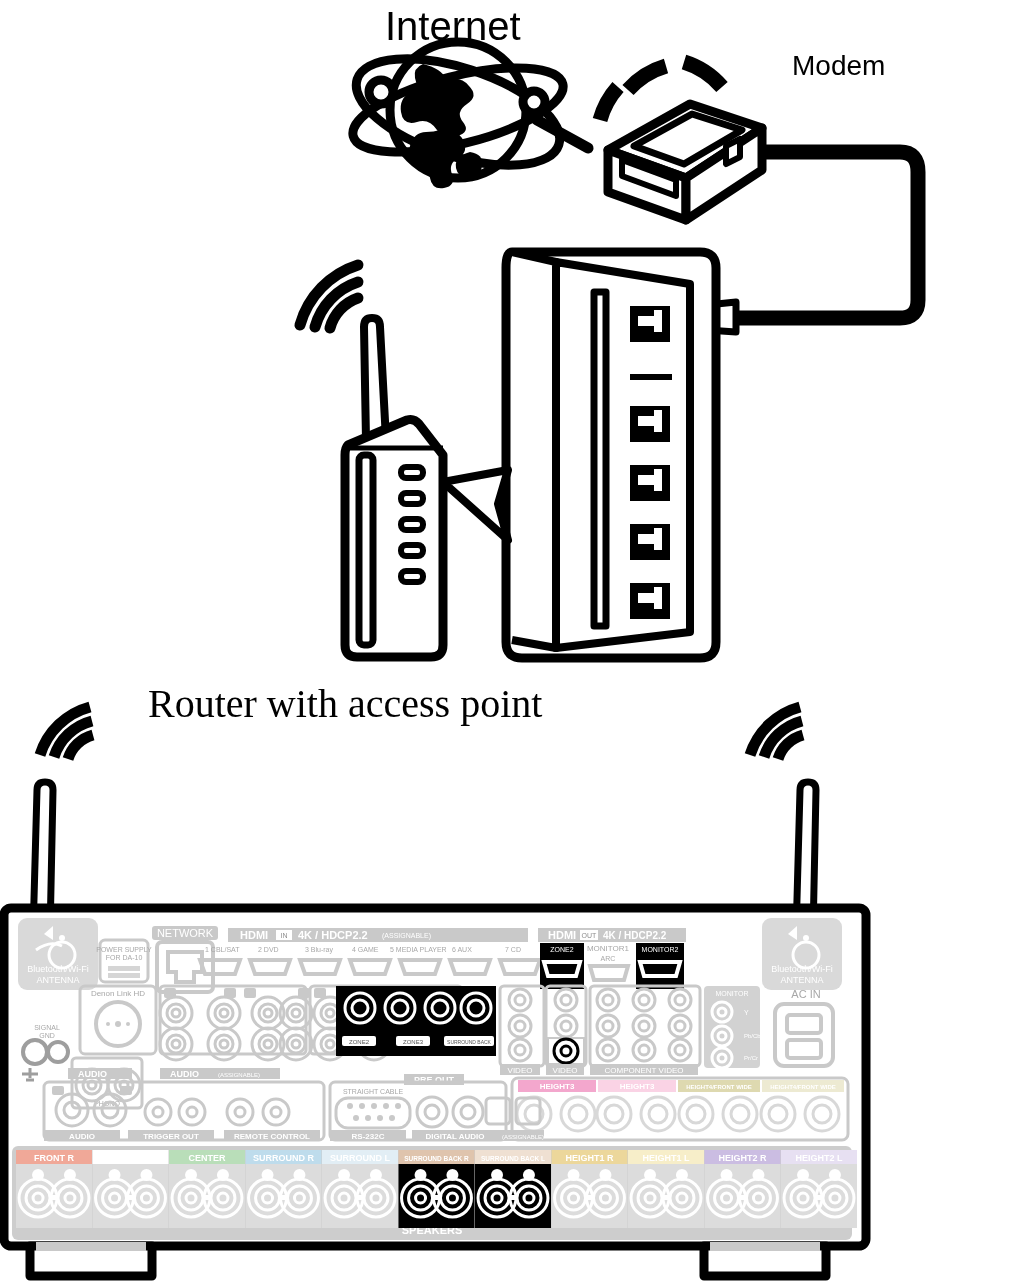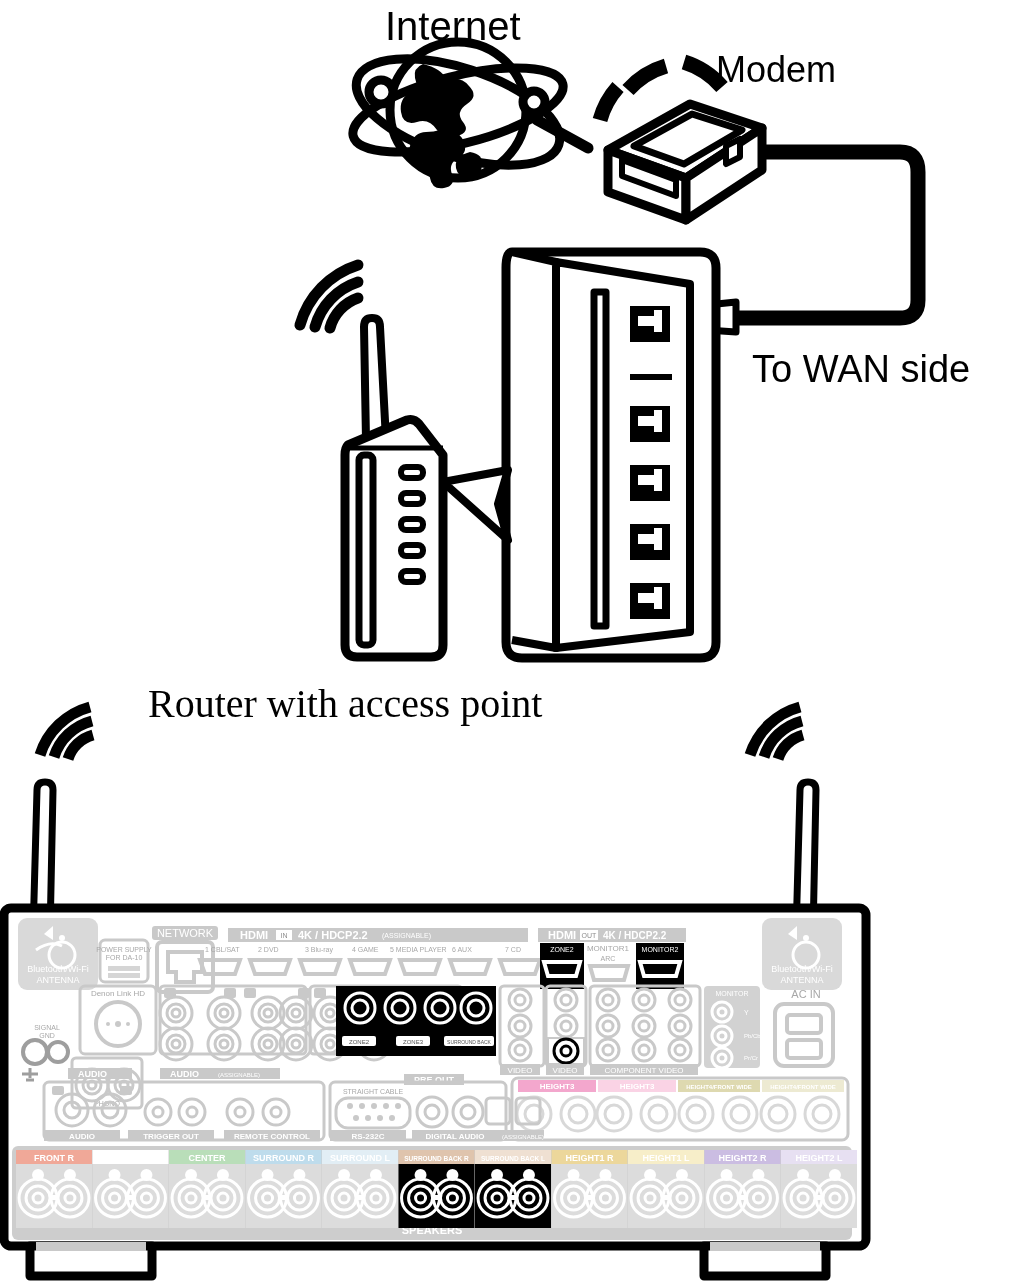--- a/index.html
+++ b/index.html
@@ -12,38 +12,37 @@
   #stage { position: relative; width:1030px; height:924px; }
 
   .lbl {
     position: absolute;
     color: #000;
     font-family: "Liberation Sans", sans-serif;
     white-space: nowrap;
     line-height: 1;
   }
   #lbl-internet  { left: 385px; top: 6px;   font-size: 40px; }
-  #lbl-modem     { left: 716px; top: 52px;  font-size: 36px; }
+  #lbl-modem     { left: 792px; top: 52px;  font-size: 28px; }
   #lbl-wan       { left: 752px; top: 350px; font-size: 38px; }
   #lbl-router    { left: 148px; top: 684px; font-size: 40px; font-family: Liberation Serif, serif; }
 
   svg.layer { position:absolute; left:0; top:0; width:1030px; height:1282px; }
 
   
   .silk { font-family: "Liberation Sans", sans-serif; fill:#ffffff; }
   .silkd { font-family: "Liberation Sans", sans-serif; fill:#a8a8a8; }
 </style>
 </head>
 <body>
 
 <div id="stage">
 
   <div class="lbl" id="lbl-internet">Internet</div>
   <div class="lbl" id="lbl-modem">Modem</div>
-  <div class="lbl" id="lbl-wan">To WAN side</div>
   <div class="lbl" id="lbl-router">Router with access point</div>
 
   <svg class="layer" viewBox="0 0 1030 1282">
 
     <g fill="none" stroke="#000" stroke-width="9" stroke-linecap="round">
       <circle cx="458" cy="110" r="68"></circle>
 
       <ellipse cx="458" cy="110" rx="108" ry="34" transform="rotate(-14 458 110)"></ellipse>
       <ellipse cx="458" cy="112" rx="106" ry="44" transform="rotate(18 458 112)"></ellipse>
 

